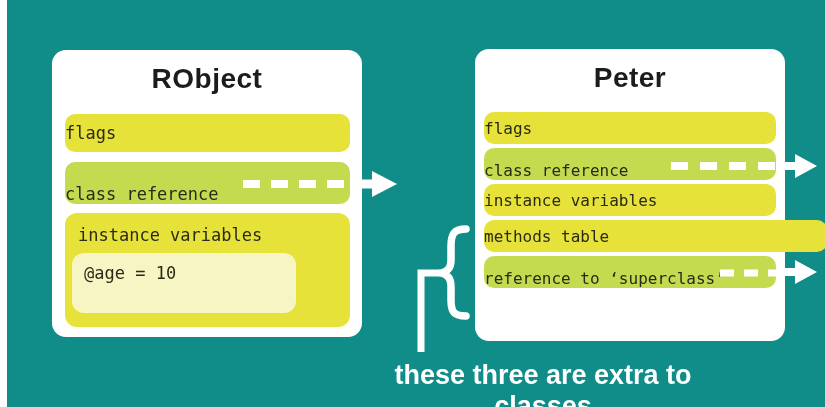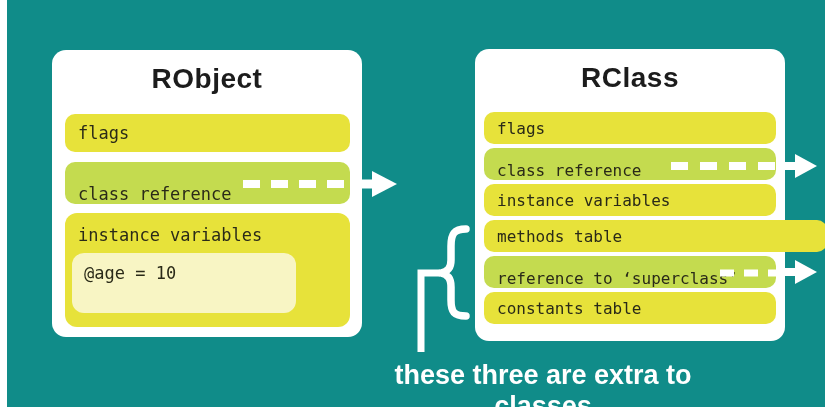--- a/index.html
+++ b/index.html
@@ -25,21 +25,20 @@
     font-size:28px;
     letter-spacing:0.5px;
     color:#1c1c1c;
   }
   .row {
     position:absolute;
     border-radius:10px;
     display:flex;
     align-items:center;
     box-sizing:border-box;
-    padding-left:13px;
     color: var(--text-dark, #2a2a18);
   }
   .row-yellow { background: var(--row-yellow, #E6E139); }
   .row-green  { background: var(--row-green, #C3DA4E); align-items: flex-end; }
   .row-label-lg { font-size:17px; }
   .row-label-sm { font-size:16px; }
   .iv-block {
     position:absolute;
     border-radius:12px;
     box-sizing:border-box;
@@ -97,21 +96,21 @@
 
     <div class="iv-block row-yellow" style="left:13px; top:163px; width:285px; height:114px;">
       <span class="iv-label">instance variables</span>
       <div class="code-box">
         <div>@age = 10</div>
       </div>
     </div>
   </section>
 
   <section class="card" style="left:468px; top:49px; width:310px; height:292px;">
-    <h2 class="card-title">RClass</h2>
+    <h2 class="card-title">Peter</h2>
 
     <div class="row row-yellow" style="left:9px; top:63px; width:292px; height:32px;">
       <span class="row-label-sm">flags</span>
     </div>
 
     <div class="row row-green" style="left:9px; top:99px; width:292px; height:32px;">
       <span class="row-label-sm">class reference</span>
     </div>
 
     <div class="row row-yellow" style="left:9px; top:135px; width:292px; height:32px;">
@@ -119,23 +118,20 @@
     </div>
 
     <div class="row row-yellow" style="left:9px; top:171px; width:343px; height:32px;">
       <span class="row-label-sm">methods table</span>
     </div>
 
     <div class="row row-green" style="left:9px; top:207px; width:292px; height:32px;">
       <span class="row-label-sm">reference to ‘superclass’</span>
     </div>
 
-    <div class="row row-yellow" style="left:9px; top:243px; width:292px; height:32px;">
-      <span class="row-label-sm">constants table</span>
-    </div>
   </section>
 
   <svg class="overlay" width="825" height="407" viewBox="0 0 825 407">
 
     <line class="stroke-white" x1="236" y1="184" x2="344" y2="184" stroke-width="8" stroke-dasharray="17 11"></line>
     <g>
       <rect class="fill-white" x="352" y="179.5" width="15" height="9"></rect>
       <polygon class="fill-white" points="365,171 365,197 390,184"></polygon>
     </g>
 

